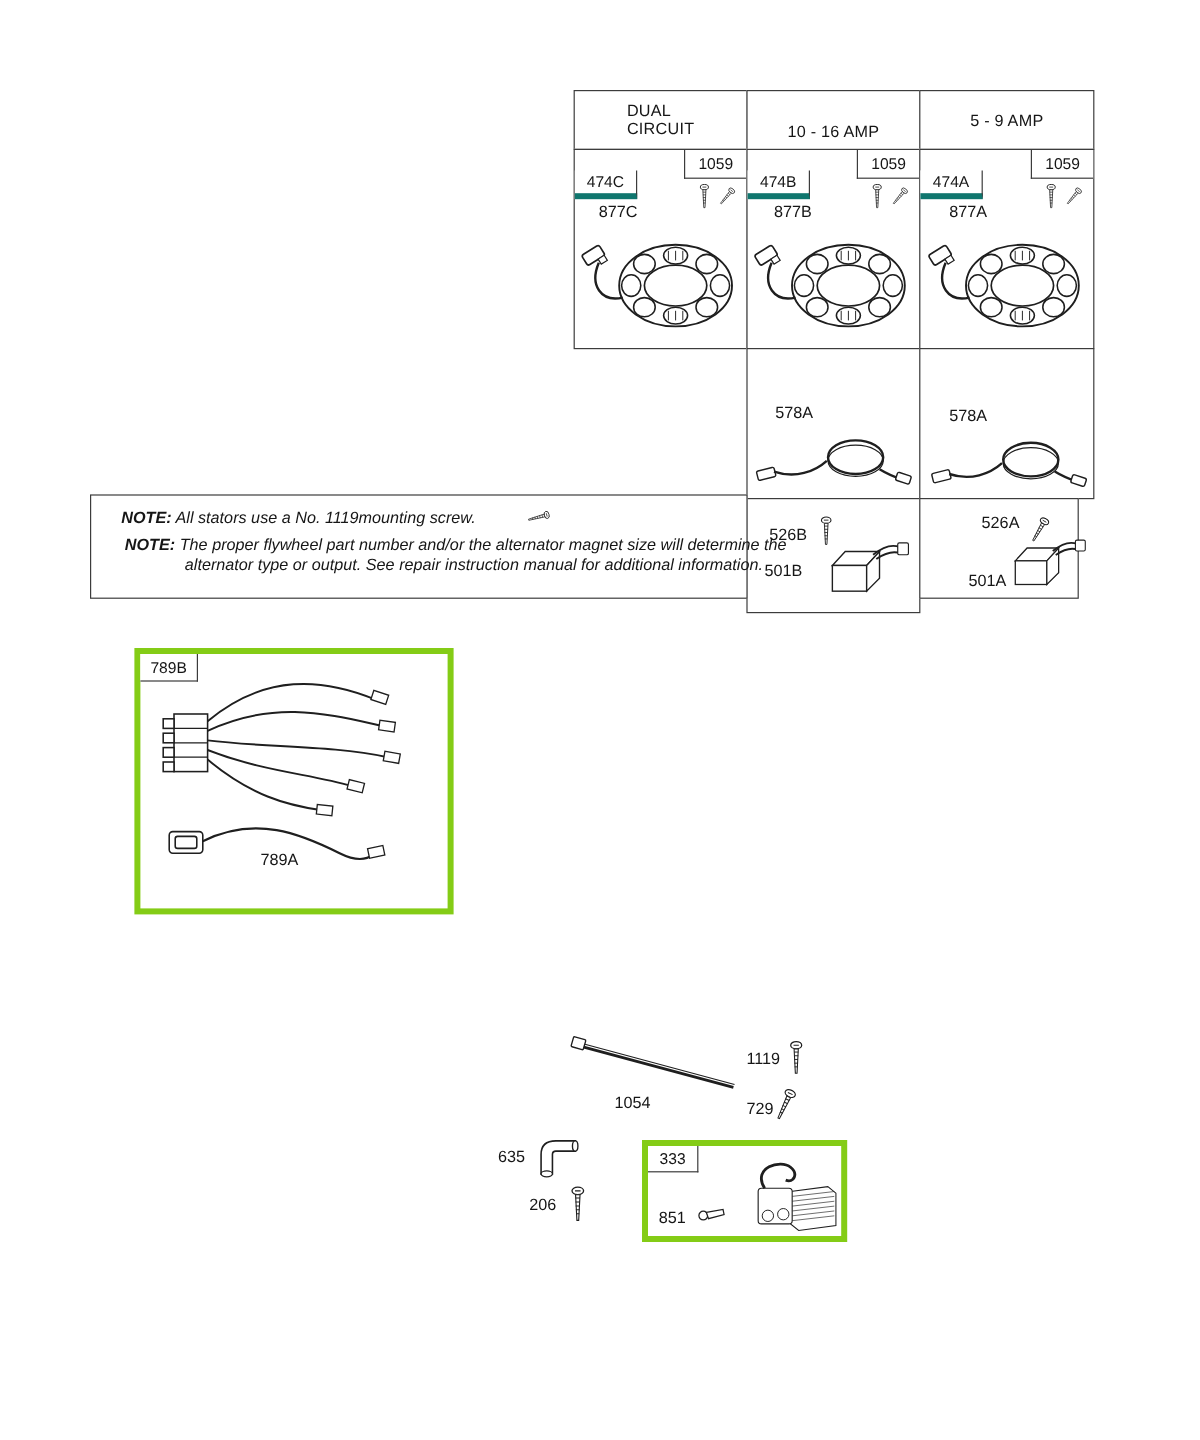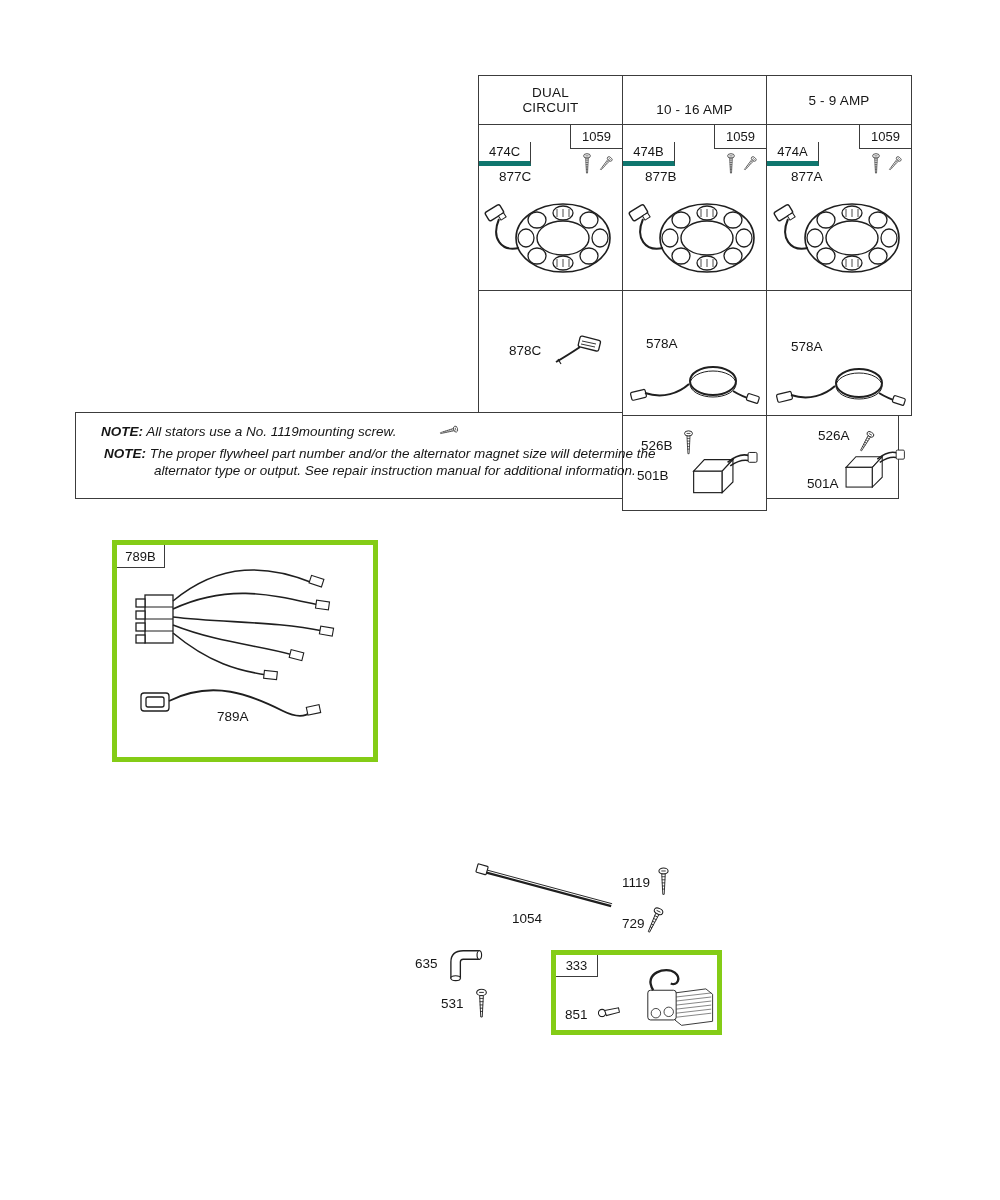--- a/index.html
+++ b/index.html
@@ -1,20 +1,20 @@
 <!DOCTYPE html>
 <html><head>
 <meta charset="utf-8">
 <style>
   html,body{margin:0;padding:0;background:#fff;}
   #stage{position:relative;width:1000px;height:1200px;background:#fff;
          font-family:"Liberation Sans",sans-serif;color:#161616;overflow:hidden;}
   .box{position:absolute;border:5px solid #84cc16;box-sizing:border-box;background:#fff;}
   .cell{position:absolute;border:1px solid #3c3c3c;box-sizing:border-box;background:#fff;}
-  .hdr{display:flex;align-items:center;justify-content:center;text-align:center;
+  .hdr{display:flex;align-items:center;justify-content:center;
        font-size:13.5px;letter-spacing:.2px;}
   .hdr span{white-space:pre-line;}
   .refbox{position:absolute;box-sizing:border-box;display:flex;align-items:center;
           justify-content:center;font-size:13px;background:#fff;}
   .refbox.left{left:0;top:17px;width:52px;height:24px;border-right:1px solid #3c3c3c;border-bottom:5px solid #0f766e;}
   .refbox.right{right:0;top:0;width:52px;height:24px;border-left:1px solid #3c3c3c;border-bottom:1px solid #3c3c3c;}
   .lbl{position:absolute;font-size:13.5px;white-space:nowrap;}
   .part{position:absolute;}
   .cornerbox{position:absolute;left:0;top:0;box-sizing:border-box;display:flex;align-items:center;
              justify-content:center;font-size:13px;border-right:1px solid #3c3c3c;border-bottom:1px solid #3c3c3c;background:#fff;}
@@ -200,26 +200,20 @@
       </svg>
     <svg class="part rot40" style="right:12px;top:30px;width:9px;height:18px" viewBox="0 0 14 34">
         <use href="#sym-screw" width="14" height="34"></use>
       </svg>
     <div class="lbl" style="left:24px;top:44px">877A</div>
     <svg class="part" style="left:5px;top:60px;width:136px;height:102px" viewBox="0 0 136 100">
         <use href="#sym-stator" width="136" height="100"></use>
       </svg>
   </div>
 
-  <div class="cell" style="left:478px;top:290px;width:145px;height:126px">
-    <div class="lbl" style="left:30px;top:52px">878C</div>
-    <svg class="part" style="left:72px;top:40px;width:56px;height:36px" viewBox="0 0 56 36">
-        <use href="#sym-diode" width="56" height="36"></use>
-      </svg>
-  </div>
   <div class="cell" style="left:622px;top:290px;width:145px;height:126px">
     <div class="lbl" style="left:23px;top:45px">578A</div>
     <svg class="part" style="left:6px;top:62px;width:132px;height:56px" viewBox="0 0 132 56">
         <use href="#sym-wireloop" width="132" height="56"></use>
       </svg>
   </div>
   <div class="cell" style="left:766px;top:290px;width:146px;height:126px">
     <div class="lbl" style="left:24px;top:48px">578A</div>
     <svg class="part" style="left:8px;top:64px;width:132px;height:56px" viewBox="0 0 132 56">
         <use href="#sym-wireloop" width="132" height="56"></use>
@@ -282,26 +276,26 @@
   <div class="lbl" style="left:622px;top:916px">729</div>
   <svg class="part rot25" style="left:648px;top:906px;width:12px;height:30px;position:absolute" viewBox="0 0 14 34">
       <use href="#sym-screw" width="14" height="34"></use>
     </svg>
 
   <div class="lbl" style="left:415px;top:956px">635</div>
   <svg class="part" style="left:447px;top:946px;width:40px;height:36px;position:absolute" viewBox="0 0 42 38">
       <use href="#sym-elbow" width="42" height="38"></use>
     </svg>
 
-  <div class="lbl" style="left:441px;top:996px">531</div>
+  <div class="lbl" style="left:441px;top:996px">206</div>
   <svg class="part" style="left:475px;top:988px;width:13px;height:32px;position:absolute" viewBox="0 0 14 34">
       <use href="#sym-screw" width="14" height="34"></use>
     </svg>
 
-  <div class="box" style="left:551px;top:950px;width:171px;height:85px">
+  <div class="box" style="left:535px;top:950px;width:171px;height:85px">
     <div class="cornerbox" style="width:42px;height:22px">333</div>
     <svg class="part" style="left:54px;top:4px;width:108px;height:78px" viewBox="0 0 160 95">
         <use href="#sym-armature" width="160" height="95"></use>
       </svg>
     <div class="lbl" style="left:9px;top:52px">851</div>
     <svg class="part" style="left:40px;top:50px;width:26px;height:16px" viewBox="0 0 30 18">
         <use href="#sym-clip" width="30" height="18"></use>
       </svg>
   </div>
 

